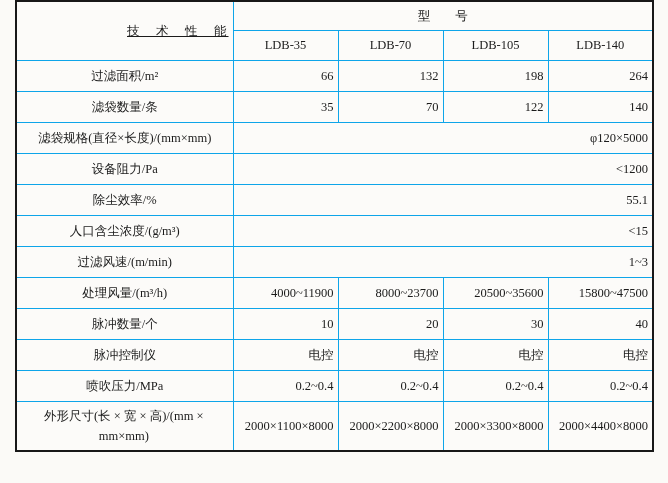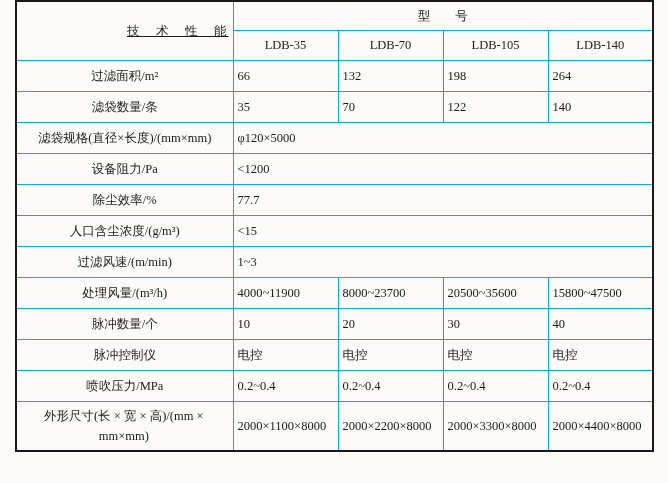--- a/index.html
+++ b/index.html
@@ -59,21 +59,21 @@
     text-align: center;
     height: 25px;
     font-size: 12.5px;
   }
   td.lbl {
     text-align: center;
     padding-left: 11px;
     height: 26px;
   }
   td.val {
-    text-align: left;
+    text-align: right;
     height: 26px;
   }
   tr.tall td { height: 44px; }
   tr.tall td.lbl { line-height: 1.6; padding-right: 6px; }
 </style>
 </head>
 <body>
 
 <div class="page">
 
@@ -116,21 +116,21 @@
       <tr>
         <td class="lbl">滤袋规格(直径×长度)/(mm×mm)</td>
         <td class="val" colspan="4">φ120×5000</td>
       </tr>
       <tr>
         <td class="lbl">设备阻力/Pa</td>
         <td class="val" colspan="4">&lt;1200</td>
       </tr>
       <tr>
         <td class="lbl">除尘效率/%</td>
-        <td class="val" colspan="4">77.7</td>
+        <td class="val" colspan="4">55.1</td>
       </tr>
       <tr>
         <td class="lbl">人口含尘浓度/(g/m³)</td>
         <td class="val" colspan="4">&lt;15</td>
       </tr>
       <tr>
         <td class="lbl">过滤风速/(m/min)</td>
         <td class="val" colspan="4">1~3</td>
       </tr>
       <tr>

